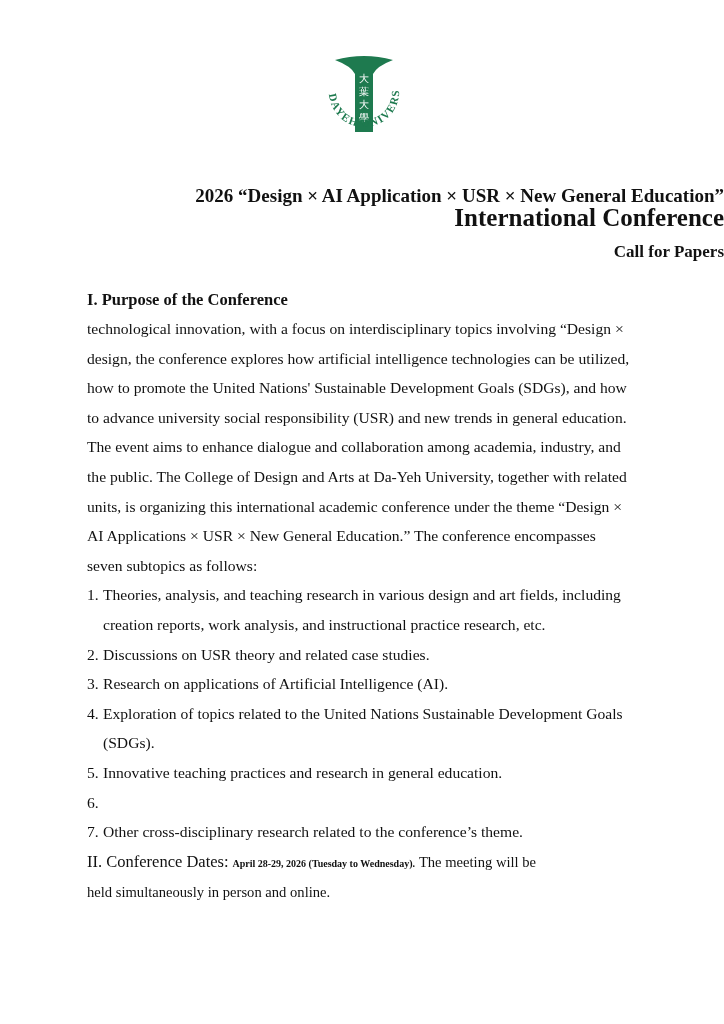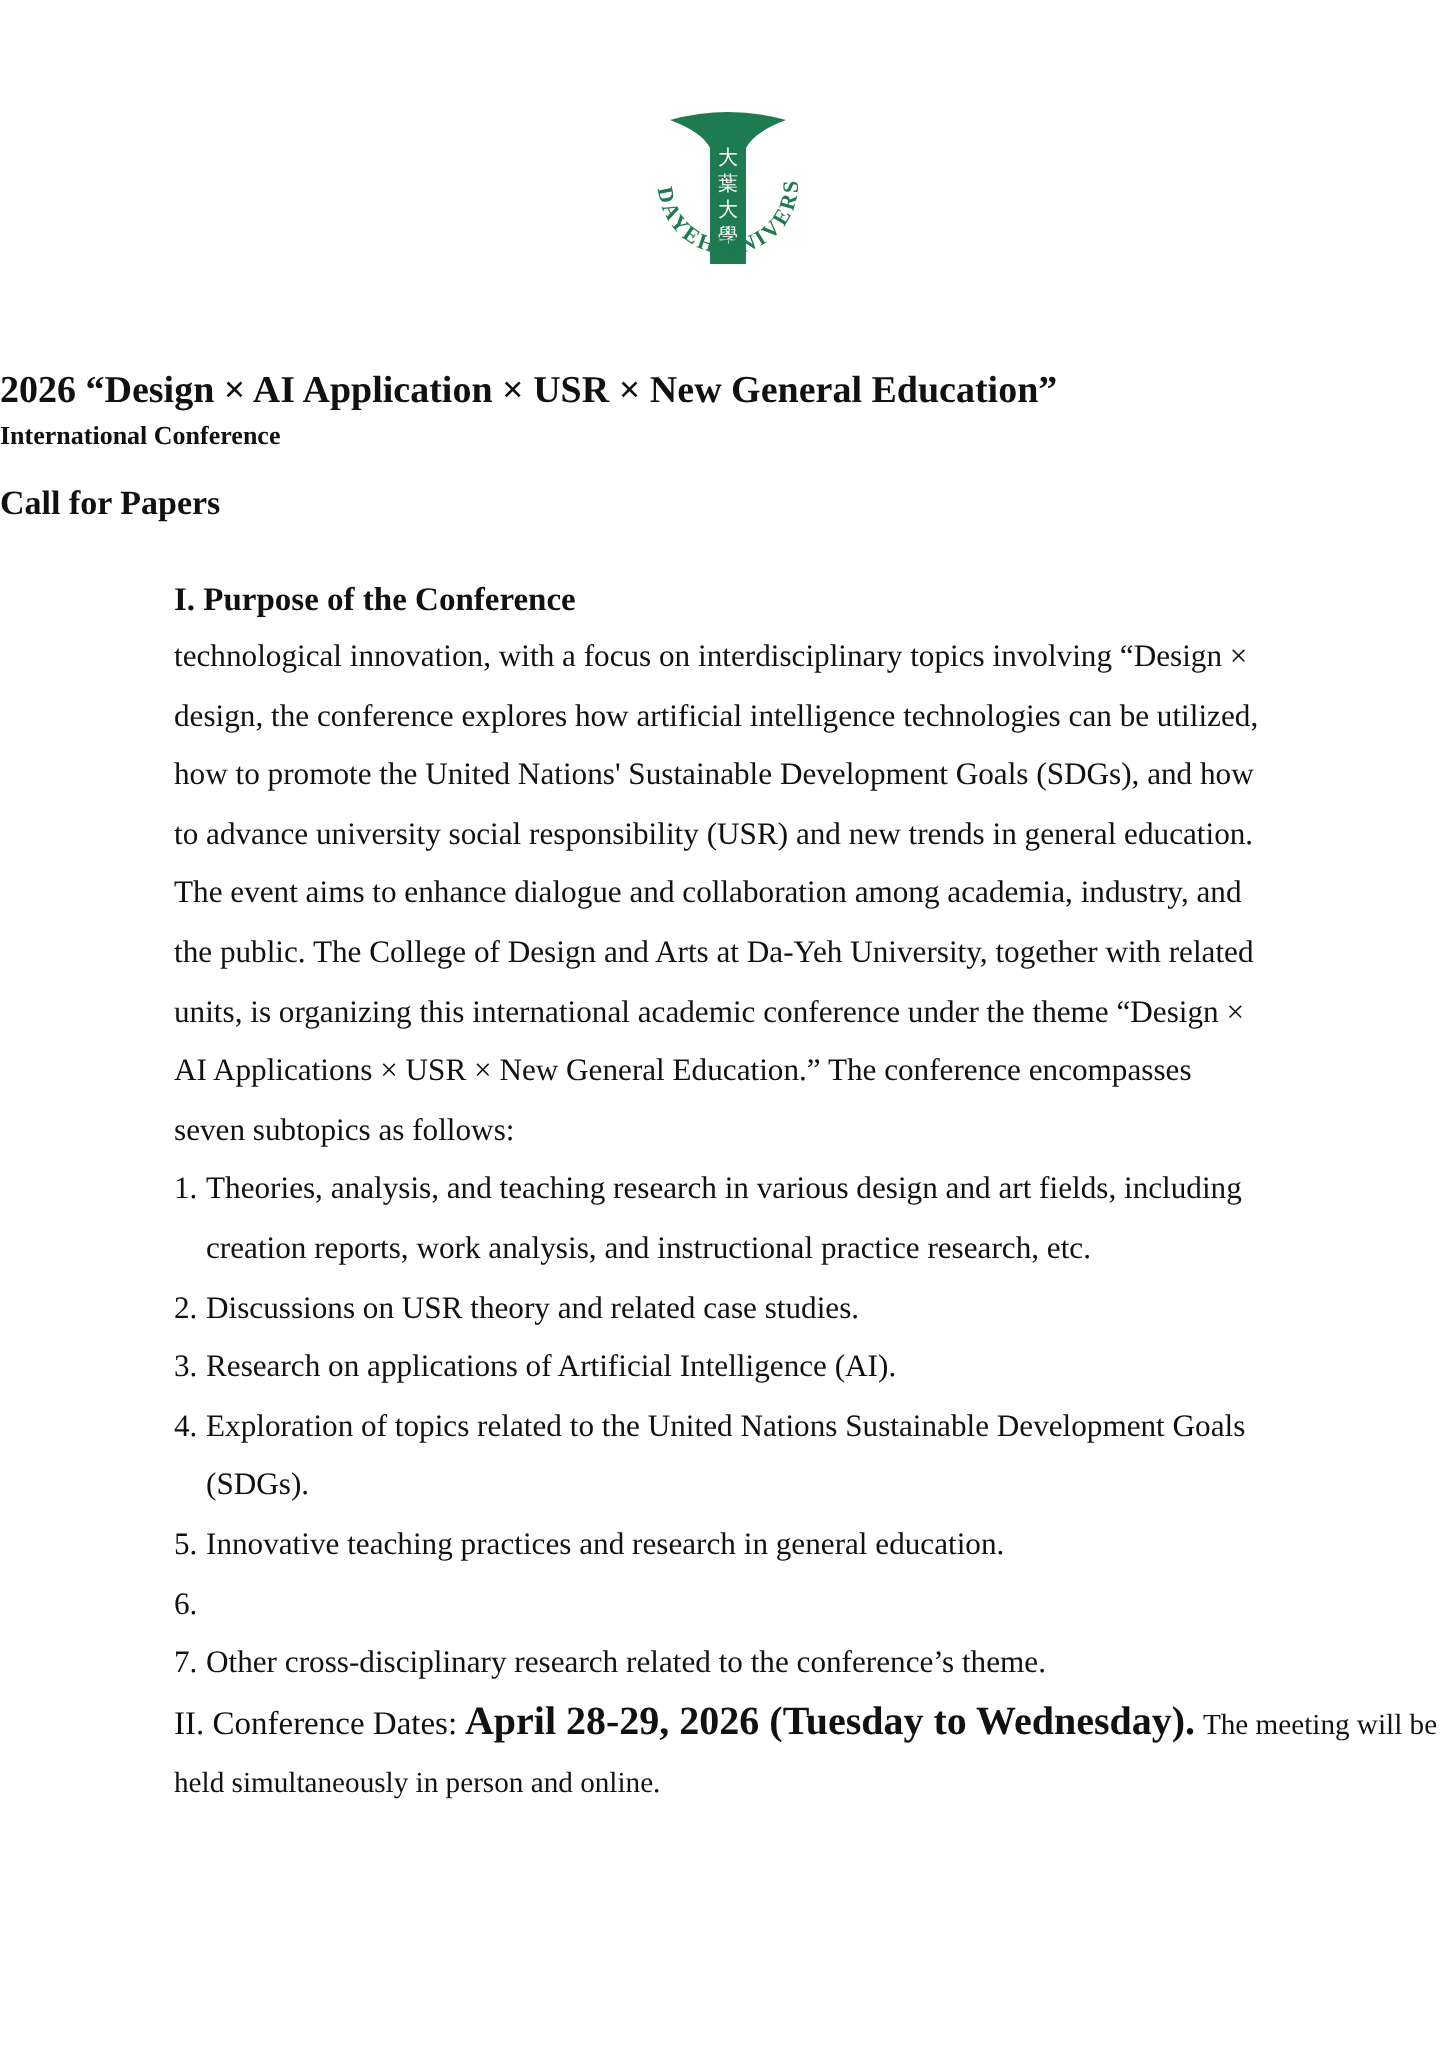--- a/index.html
+++ b/index.html
@@ -19,31 +19,31 @@
       position: absolute;
       left: 317px;
       top: 52px;
       width: 94px;
       height: 94px;
     }
     .title-block {
       position: absolute;
       left: 0;
       width: 724px;
-      text-align: left;
+      text-align: right;
       font-weight: bold;
     }
     .title-line1 {
       top: 184px;
       font-size: 19px;
       line-height: 24px;
     }
     .title-line2 {
       top: 206px;
-      font-size: 13px;
+      font-size: 25px;
       line-height: 24px;
     }
     .title-line3 {
       top: 240px;
       font-size: 17px;
       line-height: 24px;
     }
     .content {
       position: absolute;
       left: 87px;
@@ -86,21 +86,21 @@
     .dates {
       margin: 0;
     }
     .dates .h {
       font-weight: normal;
       font-size: 16.5px;
       text-align: right;
     }
     .dates .b {
       font-weight: bold;
-      font-size: 20px;
+      font-size: 10px;
     }
     .dates .rest {
       font-size: 14.6px;
     }
   </style>
 </head>
 <body>
 
 <div class="logo">
   <svg width="94" height="94" viewBox="0 0 94 94">

